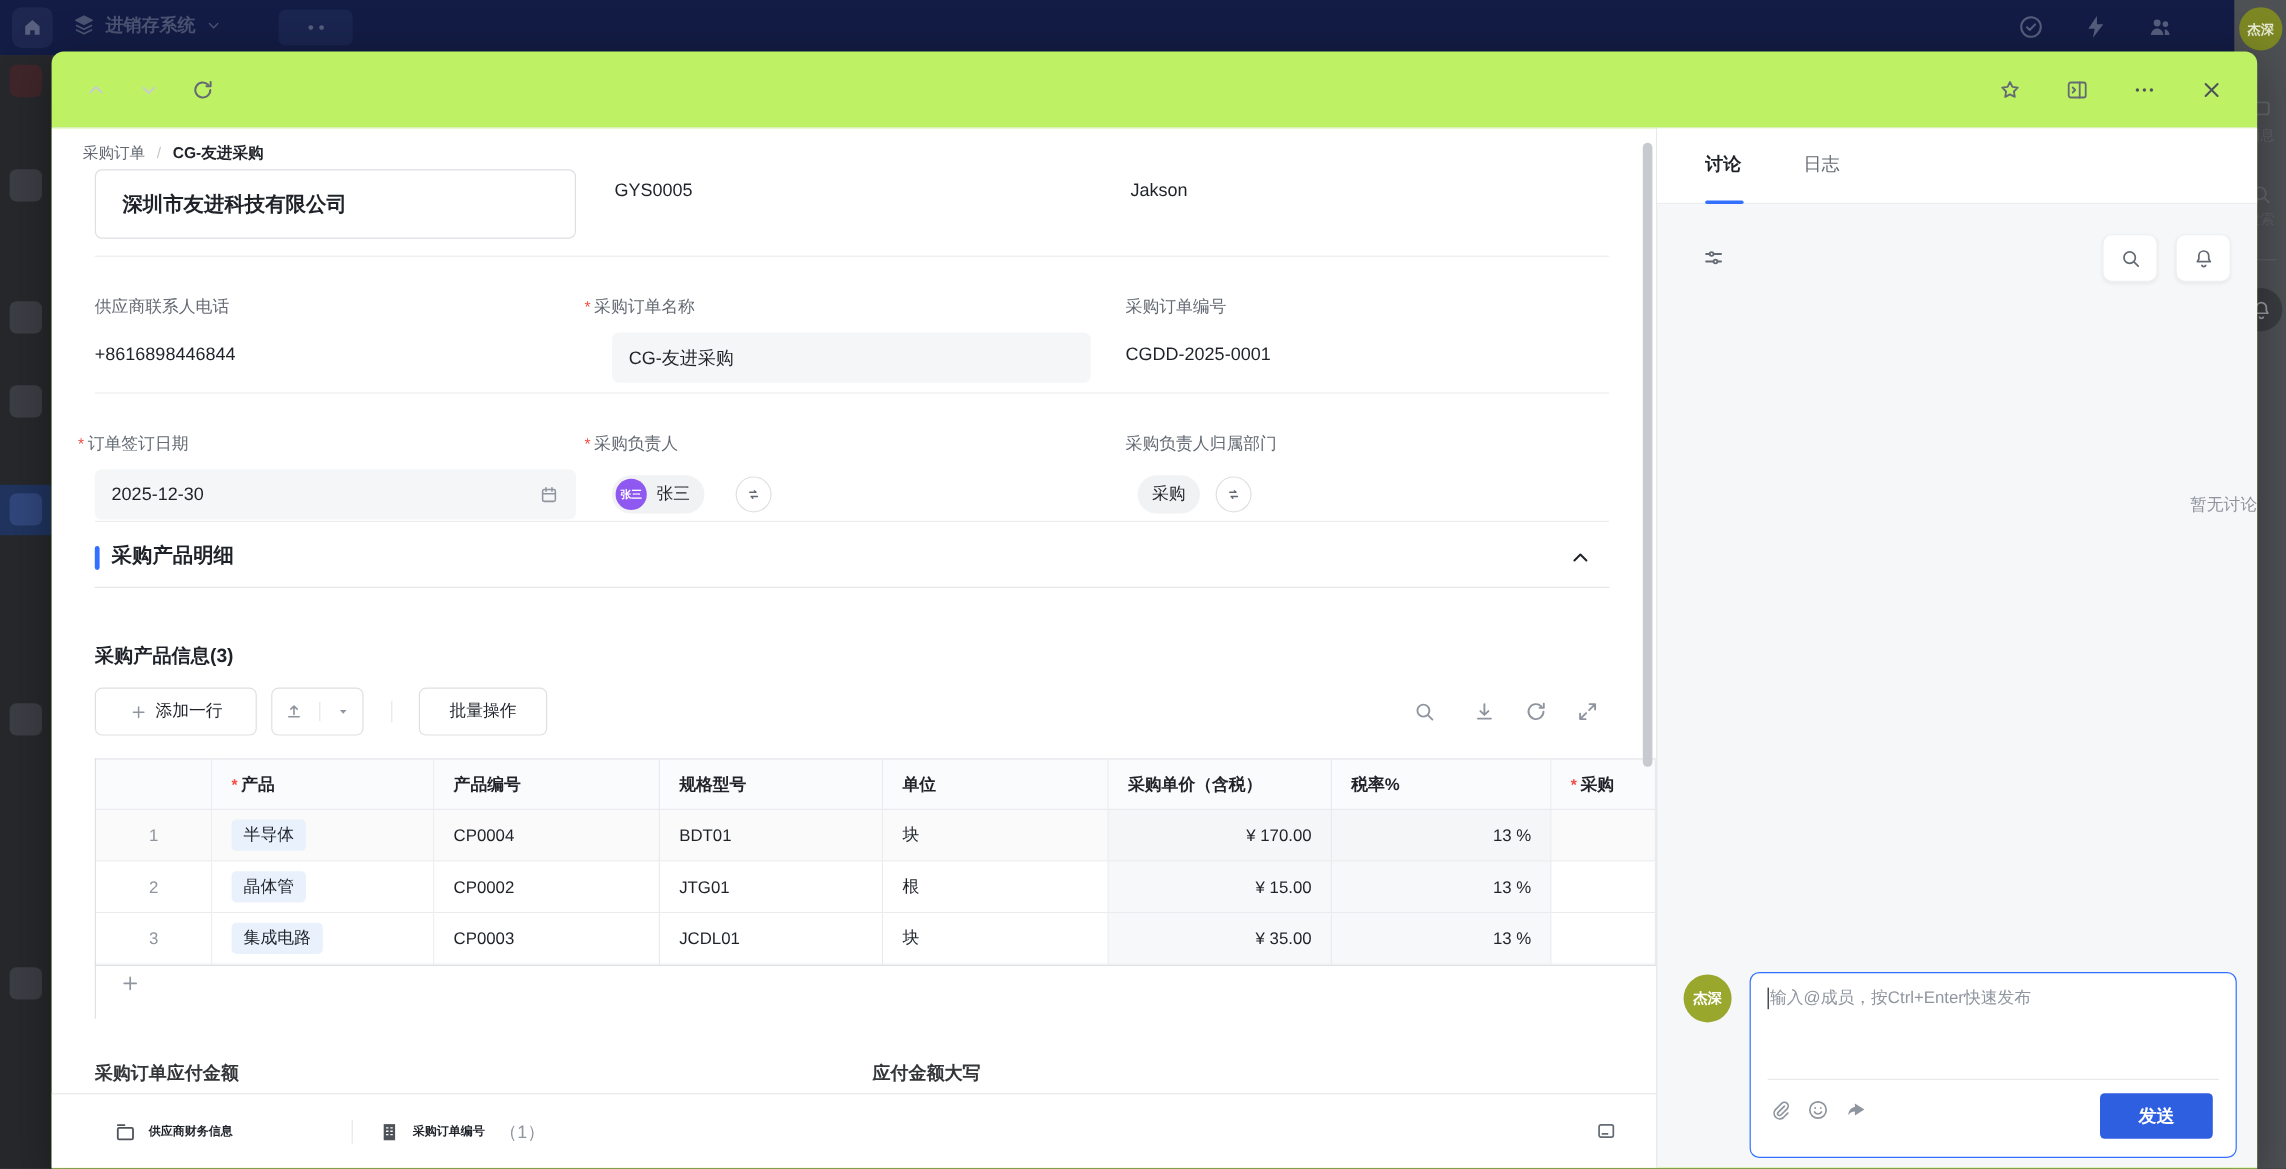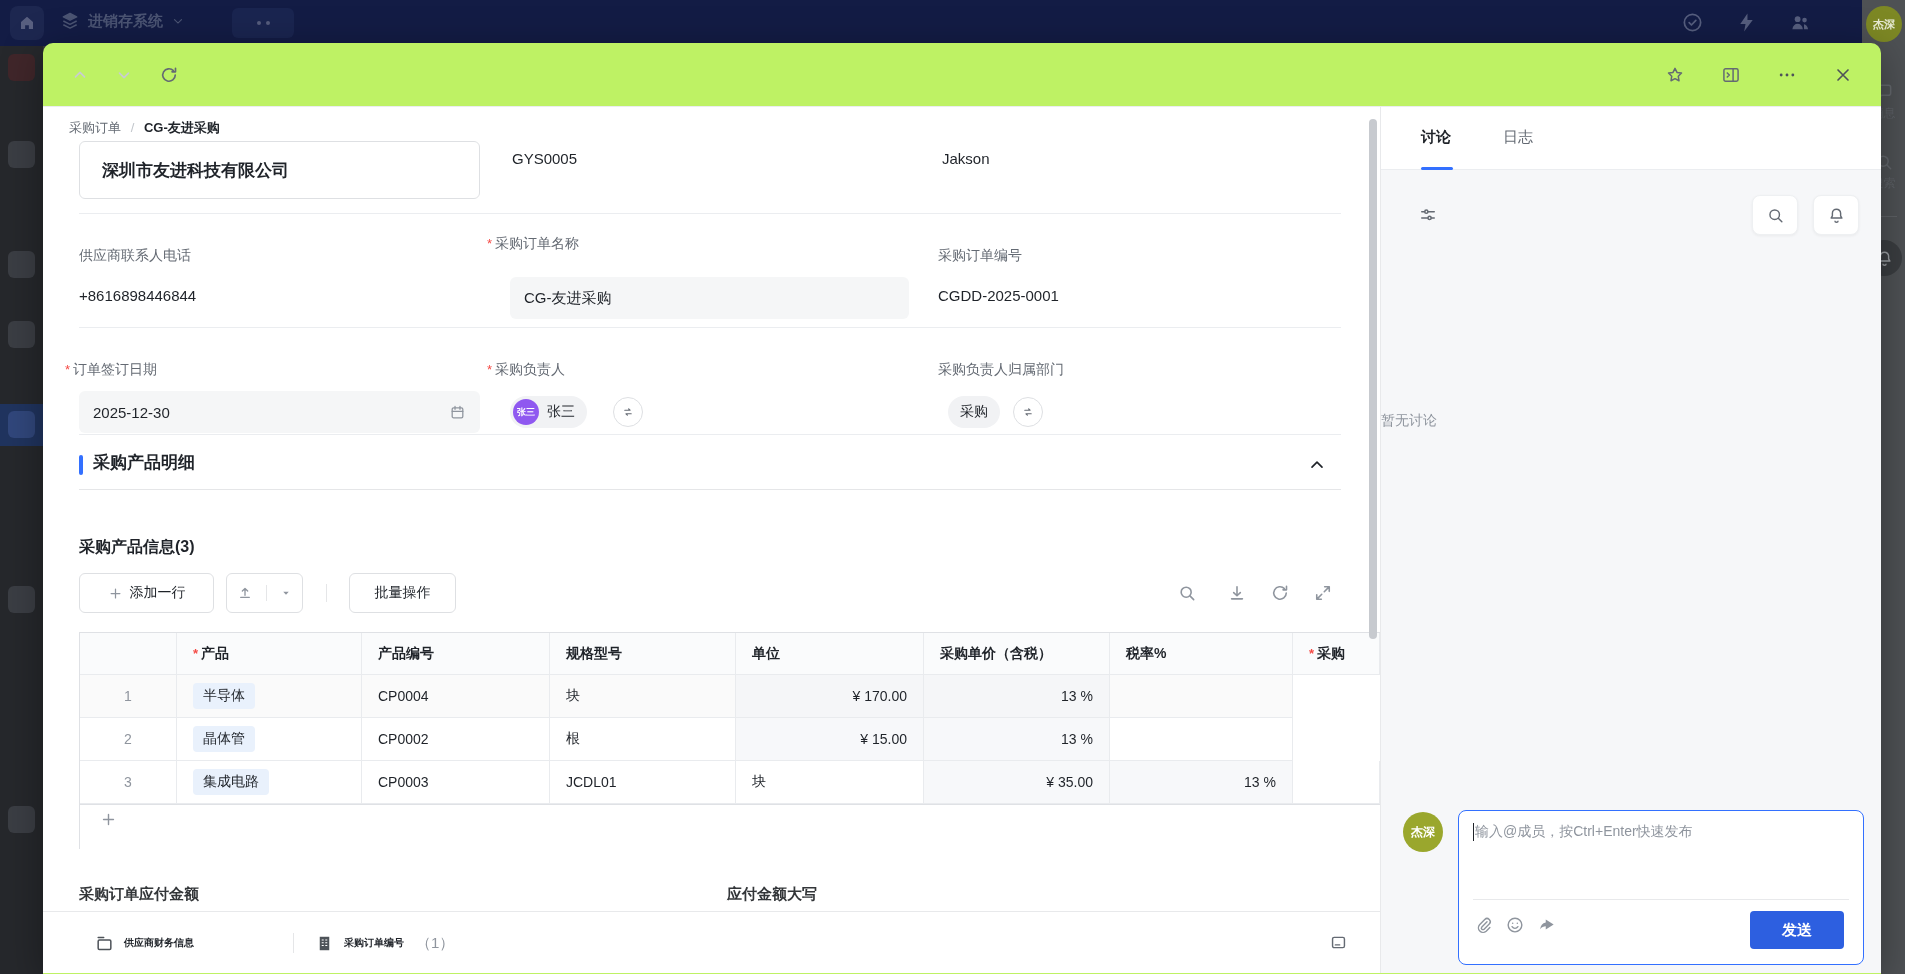--- a/index.html
+++ b/index.html
@@ -112,21 +112,21 @@
   .panel { position:relative; width:501px; height:866px; background:#f6f7f9; border-left:1px solid #e8e9eb; }
   .p-tabs { height:63px; background:#fff; border-bottom:1px solid #ebedf0; position:relative; }
   .p-tab { position:absolute; top:21px; font-size:15px; cursor:pointer; }
   .p-tab.active { color:#1f2329; font-weight:700; }
   .p-tab.idle { color:#646a73; }
   .p-underline { position:absolute; left:40px; top:60px; width:32px; height:3px; background:#3370ff; border-radius:2px; }
   .filter-btn { position:absolute; left:29px; top:90px; width:36px; height:36px; display:flex; align-items:center;
     justify-content:center; color:#646a73; cursor:pointer; }
   .pbtn { position:absolute; top:88px; width:46px; height:40px; background:#fff; border:1px solid #eef0f2; border-radius:8px;
     box-shadow:0 1px 3px rgba(31,35,41,.06); display:flex; align-items:center; justify-content:center; color:#646a73; cursor:pointer; }
-  .empty-txt { position:absolute; top:305px; width:100%; text-align:left; font-size:14px; color:#8f959e; }
+  .empty-txt { position:absolute; top:305px; width:100%; text-align:right; font-size:14px; color:#8f959e; }
   .c-avatar { position:absolute; left:22px; top:705px; width:40px; height:40px; border-radius:50%; background:#9aa72d;
     color:#fff; font-size:12px; font-weight:700; display:flex; align-items:center; justify-content:center; }
   .composer { position:absolute; left:77px; top:703px; width:406px; height:155px; background:#fff; border:1.5px solid #3370ff;
     border-radius:8px; }
   .composer .ph { position:absolute; left:14px; top:12px; font-size:14px; color:#8f959e; display:flex; align-items:center; }
   .composer .caret { width:1px; height:18px; background:#1f2329; margin-right:1px; }
   .composer .cdiv { position:absolute; left:14px; top:88px; width:376px; height:1px; background:#e8e9eb; }
   .composer .cico { position:absolute; top:104px; color:#8f959e; cursor:pointer; }
   .send-btn { position:absolute; left:291px; top:100px; width:94px; height:38px; background:#2d5fe0; border:none;
     border-radius:4px; color:#fff; font-size:15px; font-weight:700; cursor:pointer;
@@ -287,21 +287,21 @@
 
         <div class="company-box">
           <span>深圳市友进科技有限公司</span>
         </div>
         <div class="plain-val" style="left:469px; top:43px">GYS0005</div>
         <div class="plain-val" style="left:899px; top:43px">Jakson</div>
 
         <div class="hdiv" style="top:106px"></div>
 
         <div class="flabel" style="left:36px; top:140px">供应商联系人电话</div>
-        <div class="flabel" style="left:444px; top:128px">
+        <div class="flabel" style="left:444px; top:140px">
           <span class="star">*</span><span>采购订单名称</span>
         </div>
         <div class="flabel" style="left:895px; top:140px">采购订单编号</div>
 
         <div class="plain-val" style="left:36px; top:180px">+8616898446844</div>
         <div class="ginput" style="left:467px; top:170px; width:399px">
           <span>CG-友进采购</span>
         </div>
         <div class="plain-val" style="left:895px; top:180px">CGDD-2025-0001</div>
 
@@ -429,32 +429,34 @@
                 <span>采购</span>
               </div>
           </div>
 
           <div class="trow r1">
             <div class="tcell num">1</div>
             <div class="tcell">
                 <span class="chip">半导体</span>
               </div>
             <div class="tcell">CP0004</div>
+            <div class="tcell">BDT01</div>
             <div class="tcell">块</div>
             <div class="tcell rt">¥ 170.00</div>
             <div class="tcell rt">13 %</div>
             <div class="tcell"></div>
           </div>
 
           <div class="trow">
             <div class="tcell num">2</div>
             <div class="tcell">
                 <span class="chip">晶体管</span>
               </div>
             <div class="tcell">CP0002</div>
+            <div class="tcell">JTG01</div>
             <div class="tcell">根</div>
             <div class="tcell rt">¥ 15.00</div>
             <div class="tcell rt">13 %</div>
             <div class="tcell"></div>
           </div>
 
           <div class="trow">
             <div class="tcell num">3</div>
             <div class="tcell">
                 <span class="chip">集成电路</span>

